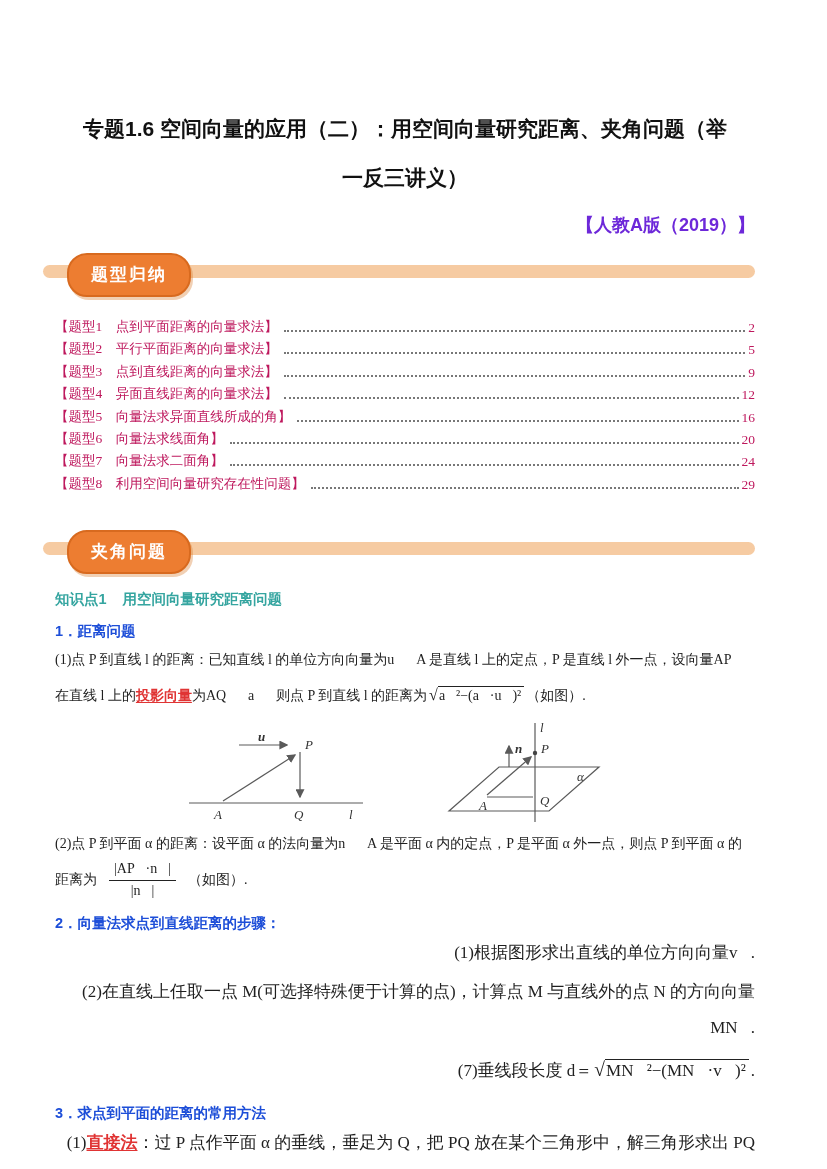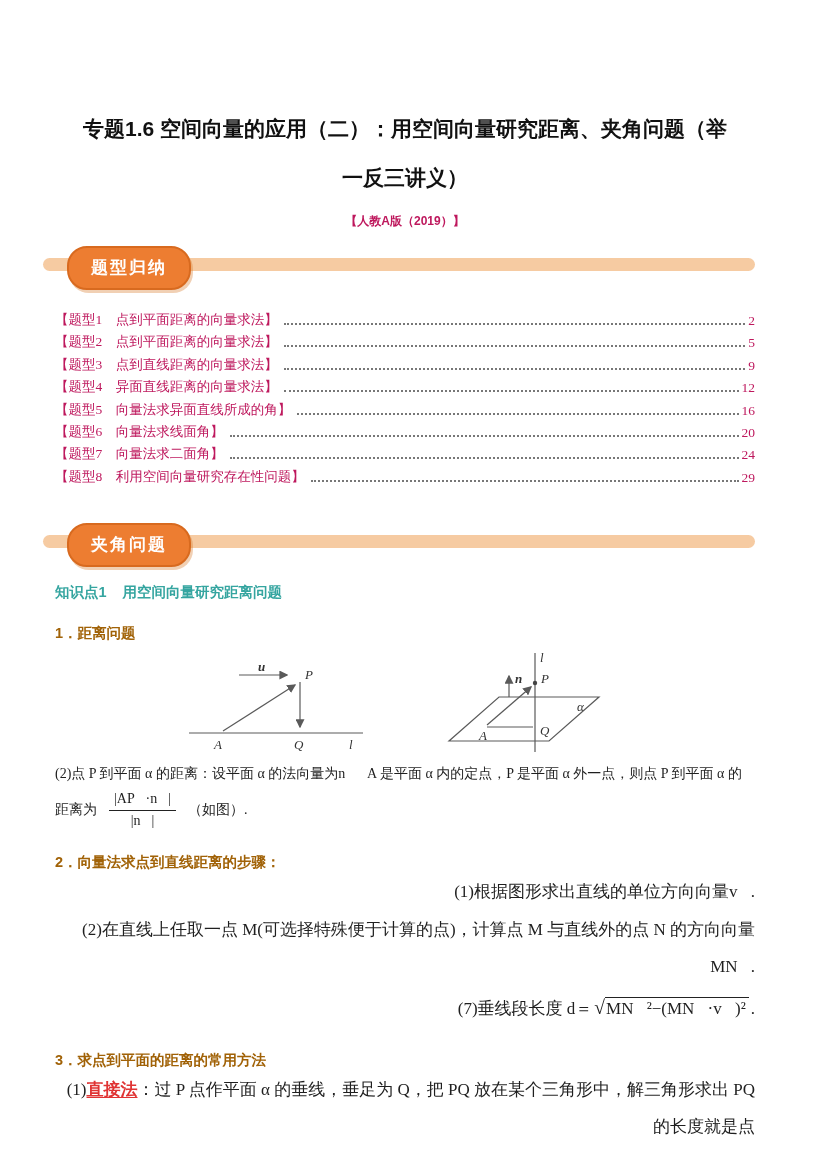--- a/index.html
+++ b/index.html
@@ -10,22 +10,22 @@
     color:#1f1f1f;
   }
   .page { width:827px; height:1169px; padding:104px 72px 0 55px; position:relative; }
 
   
   .doc-title {
     text-align:center; font-family:"Liberation Sans","DejaVu Sans",sans-serif;
     font-weight:bold; font-size:21px; line-height:2.35; color:#111;
   }
   .edition {
-    text-align:center; font-family:"Liberation Sans","DejaVu Sans",sans-serif;
-    font-weight:bold; font-size:12px; margin-top:10px; color:#be185d;
+    text-align:right; font-family:"Liberation Sans","DejaVu Sans",sans-serif;
+    font-weight:bold; font-size:18px; margin-top:10px; color:#6d28d9;
   }
 
   
   .banner { position:relative; height:42px; margin-top:16px; }
   .banner-bar {
     position:absolute; left:-12px; right:0; top:12px; height:13px;
     background:#f6cba2; border-radius:7px;
   }
   .banner-badge {
     position:absolute; left:12px; top:0; min-width:118px; text-align:center;
@@ -51,22 +51,22 @@
     margin-top:18px;
     font-family:"Liberation Sans","DejaVu Sans",sans-serif;
     font-weight:bold; font-size:14.5px; color:#35a5a0;
     text-underline-offset:3px; cursor:pointer;
     display:inline-block;
   }
   .kp-line .kp-gap { display:inline-block; width:16px; }
 
   
   .sec-heading {
-    margin-top:22px; font-family:"Liberation Sans","DejaVu Sans",sans-serif;
-    font-weight:bold; font-size:14.5px; color:#a16207;
+    margin-top:13px; font-family:"Liberation Sans","DejaVu Sans",sans-serif;
+    font-weight:bold; font-size:14.5px; color:#1d4ed8;
   }
   p.body { font-size:14px; line-height:2.3; margin-top:3px; color:#1f1f1f; }
   p.body-tight { font-size:17px; line-height:2.15; margin-top:2px; color:#1f1f1f;text-align:right; }
 
   .red-term { color:#e03434; font-weight:bold; text-decoration:underline; text-underline-offset:2px; }
 
   
   .sqrt { white-space:nowrap; margin:0 2px; }
   .sqrt .rad { font-size:1.15em; }
   .sqrt .radicand { border-top:1.4px solid #222; padding:1px 3px 0 1px; }
@@ -100,21 +100,21 @@
     <div class="banner-badge">题型归纳</div>
   </div>
 
   <div class="toc">
     <div class="toc-row">
       <span class="toc-label">【题型1　点到平面距离的向量求法】</span>
       <span class="toc-dots"></span>
       <span class="toc-page">2</span>
     </div>
     <div class="toc-row">
-      <span class="toc-label">【题型2　点到平面距离的向量求法】</span>
+      <span class="toc-label">【题型2　平行平面距离的向量求法】</span>
       <span class="toc-dots"></span>
       <span class="toc-page">5</span>
     </div>
     <div class="toc-row">
       <span class="toc-label">【题型3　点到直线距离的向量求法】</span>
       <span class="toc-dots"></span>
       <span class="toc-page">9</span>
     </div>
     <div class="toc-row">
       <span class="toc-label">【题型4　异面直线距离的向量求法】</span>
@@ -147,20 +147,21 @@
     <div class="banner-bar"></div>
     <div class="banner-badge">夹角问题</div>
   </div>
 
   <div>
     <span class="kp-line"><span>知识点1</span><span class="kp-gap"></span><span>用空间向量研究距离问题</span></span>
   </div>
 
   <div class="sec-heading">1．距离问题</div>
 
+  <p class="body"><span>(1)点 P 到直线 l 的距离：已知直线 l 的单位方向向量为u⃗，A 是直线 l 上的定点，P 是直线 l 外一点，设向量AP⃗在直线 l 上的</span><span class="red-term">投影向量</span><span>为AQ⃗＝a⃗，则点 P 到直线 l 的距离为</span><span class="sqrt"><span class="rad">√</span><span class="radicand">a⃗²−(a⃗·u⃗)²</span></span><span>（如图）.</span></p>
 
   <div class="figures">
     <svg class="fig" width="200" height="95" viewBox="0 0 200 95">
       <defs>
         <marker id="ah1" viewBox="0 0 10 10" refX="8.5" refY="5" markerWidth="7.5" markerHeight="7.5" orient="auto-start-reverse">
           <path d="M0,0 L10,5 L0,10 z" fill="#5a5a5a"></path>
         </marker>
       </defs>
       <line x1="8" y1="73" x2="182" y2="73"></line>
       <line x1="42" y1="71" x2="114" y2="25" marker-end="url(#ah1)"></line>

